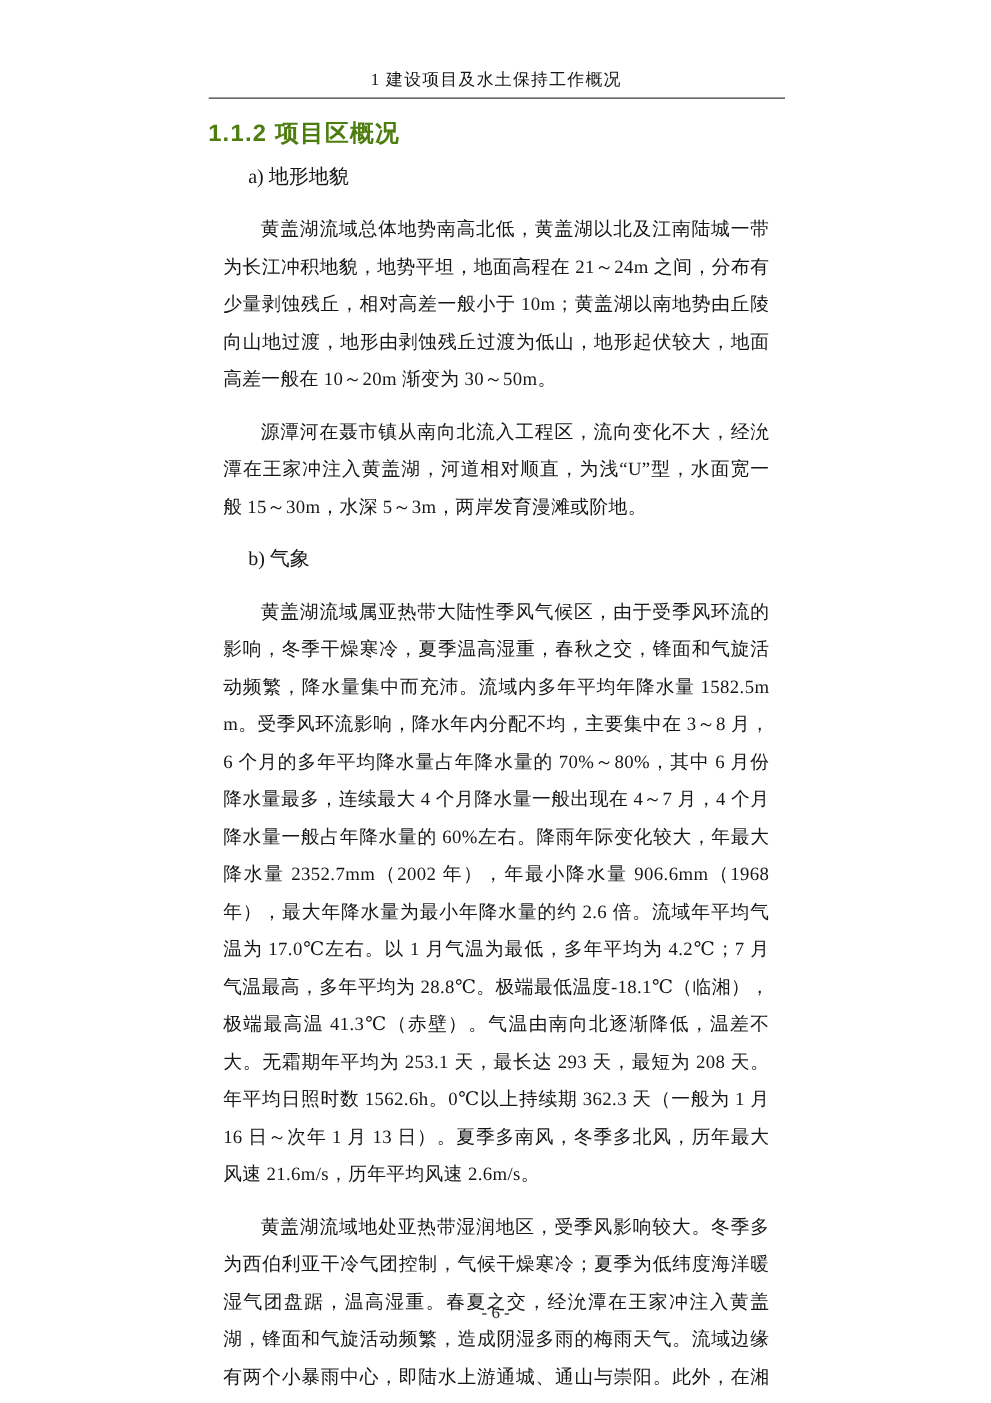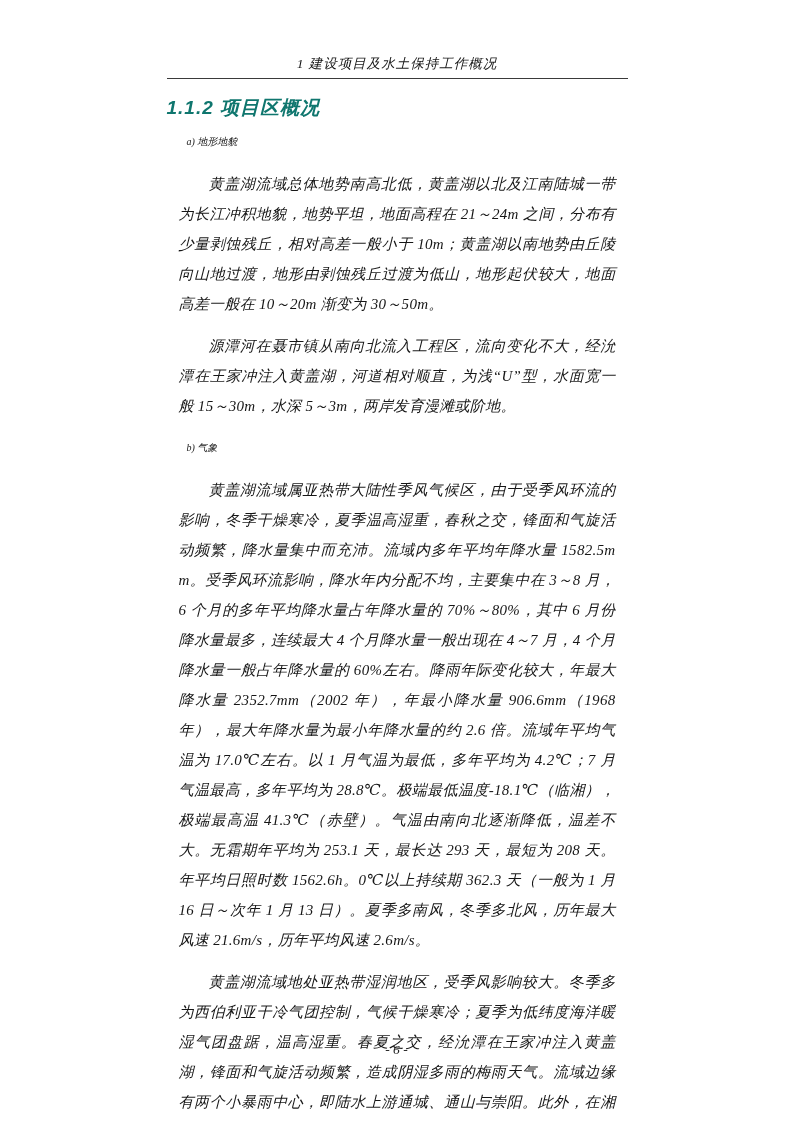--- a/index.html
+++ b/index.html
@@ -11,42 +11,41 @@
     position: relative;
     width: 642px;
     height: 1122px;
     margin: 0 auto;
     background: #ffffff;
     box-sizing: border-box;
     padding: 54px 90px 0 91px;
     font-family: "Liberation Serif", "DejaVu Serif", serif;
     color: #161616;
     overflow: hidden;
-    font-style: italic;
   }
   .header {
     text-align: center;
     font-size: 13.5px;
     line-height: 20px;
     padding-bottom: 4px;
     border-bottom: 1.5px solid #3a3a3a;
     letter-spacing: 1px;
   }
   .doc-heading {
     margin: 15px 0 6px 0;
     font-family: "Liberation Sans", "DejaVu Sans", sans-serif;
     font-weight: bold;
     font-size: 19px;
     line-height: 27px;
     letter-spacing: 1px;
-    color: #0f766e;
+    color: #4d7c0f;
   }
   .sub-label {
     margin: 3px 0 3px 0;
-    font-size: 10px;
+    font-size: 16px;
     line-height: 30px;
     text-indent: 2em;
   }
   .para {
     margin: 12px;
     font-size: 15px;
     line-height: 30px;
     text-align: justify;
     text-indent: 2em;
     letter-spacing: 0.3px;

